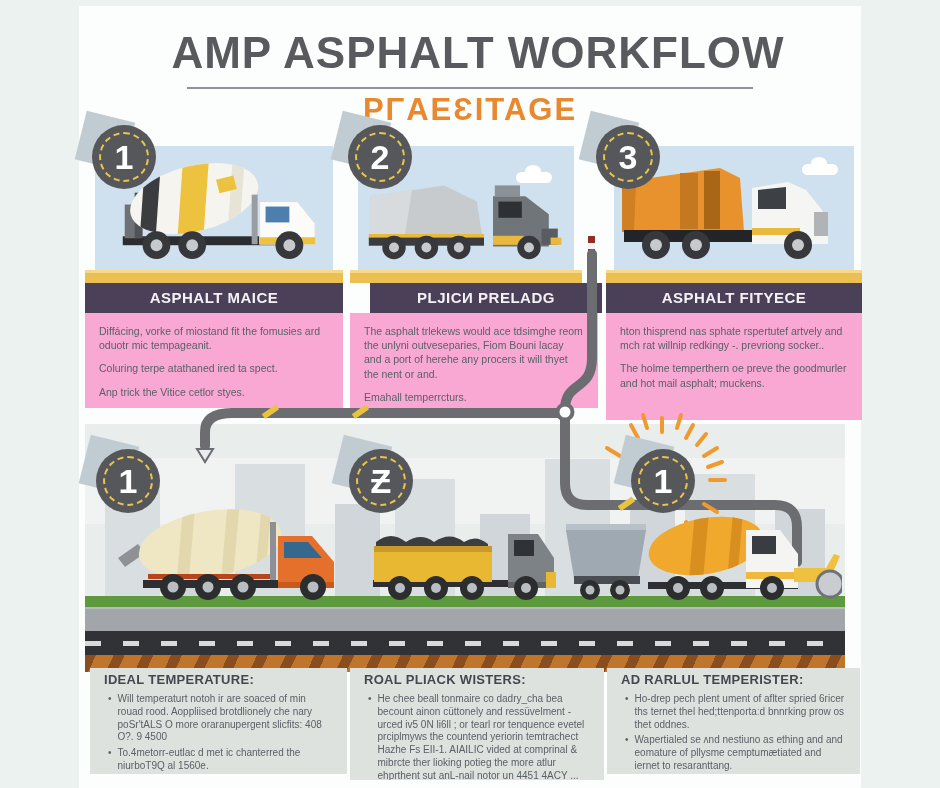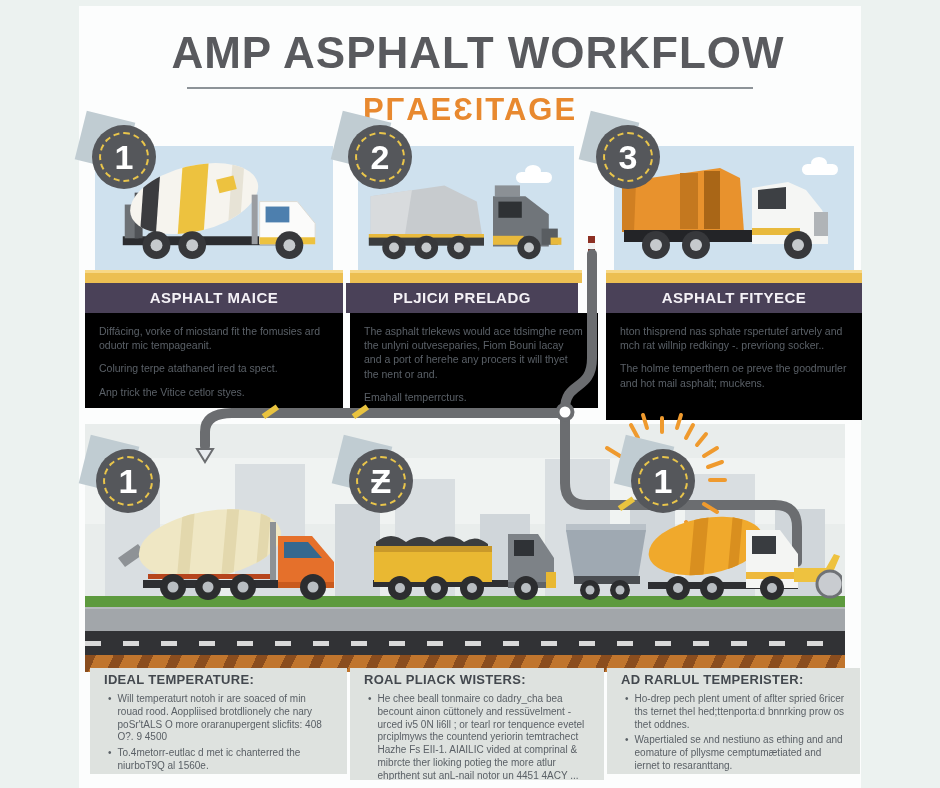--- a/index.html
+++ b/index.html
@@ -10,21 +10,21 @@
   .title{position:absolute;top:28px;left:8px;width:100%;text-align:center;font-size:44px;font-weight:bold;color:#595a5e;letter-spacing:1px;z-index:2;}
   .rule{position:absolute;top:87px;left:50%;transform:translateX(-50%);width:566px;height:2px;background:#8d9398;z-index:2;}
   .subtitle{position:absolute;top:92px;left:0;width:100%;text-align:center;font-size:31px;font-weight:bold;color:#e8892f;letter-spacing:2px;z-index:2;}
   
   .sky{position:absolute;top:146px;height:124px;background:#cfe1ee;z-index:2;}
   .sky svg{position:absolute;left:0;bottom:0;width:100%;height:100%;}
   .cloud{position:absolute;width:36px;height:11px;background:#fff;border-radius:8px;}
   .cloud:before{content:"";position:absolute;left:9px;top:-7px;width:16px;height:12px;background:#fff;border-radius:50%;}
   .gstrip{position:absolute;top:270px;height:13px;background:#ecbf52;border-top:3px solid #f7d887;box-sizing:border-box;z-index:2;}
   .phead{position:absolute;top:283px;height:30px;background:#4a4158;color:#f4f1f6;font-weight:bold;font-size:15px;letter-spacing:.5px;text-align:center;line-height:30px;z-index:2;}
-  .pbody{position:absolute;top:313px;background:#000000;box-sizing:border-box;padding:11px 14px;font-size:10.5px;line-height:1.35;color:#5a6067;overflow:hidden;z-index:2;}
+  .pbody{position:absolute;top:313px;background:#f9a8d4;box-sizing:border-box;padding:11px 14px;font-size:10.5px;line-height:1.35;color:#5a6067;overflow:hidden;z-index:2;}
   .pbody p{margin:0 0 9px 0;}
   
   .badge-wrap{position:absolute;width:64px;height:64px;z-index:4;}
   .badge-shadow{position:absolute;left:-12px;top:-9px;width:50px;height:50px;background:#c0ccd2;transform:rotate(14deg);}
   .badge{position:absolute;inset:0;border-radius:50%;background:#55575b;display:flex;align-items:center;justify-content:center;}
   .badge:before{content:"";position:absolute;inset:7px;border:2px dashed #e9c54b;border-radius:50%;}
   .badge span{color:#fff;font-weight:bold;font-size:34px;position:relative;}
   
   .connector{position:absolute;inset:0;z-index:3;pointer-events:none;}
   
@@ -123,21 +123,21 @@
         </g>
       <g fill="#c6cacd">
           <circle cx="40" cy="99" r="5.5"></circle>
           <circle cx="76" cy="99" r="5.5"></circle>
           <circle cx="112" cy="99" r="5.5"></circle>
           <circle cx="190" cy="99" r="5.5"></circle>
         </g>
     </svg>
   </div>
   <div class="gstrip" style="left:350px;width:232px;"></div>
-  <div class="phead" style="left:346px;width:232px;">PLJICИ PRELADG</div>
+  <div class="phead" style="left:370px;width:232px;">PLJICИ PRELADG</div>
   <div class="pbody" style="left:350px;width:248px;height:95px;">
     <p>The asphalt trlekews would ace tdsimghe reom the unlyni outveseparies, Fiom Bouni lacay and a port of herehe any procers it will thyet the nent or and.</p>
     <p>Emahall temperrcturs.</p>
   </div>
   <div class="badge-wrap" style="left:348px;top:125px;">
     <div class="badge-shadow"></div>
     <div class="badge">
         <span>2</span>
       </div>
   </div>

